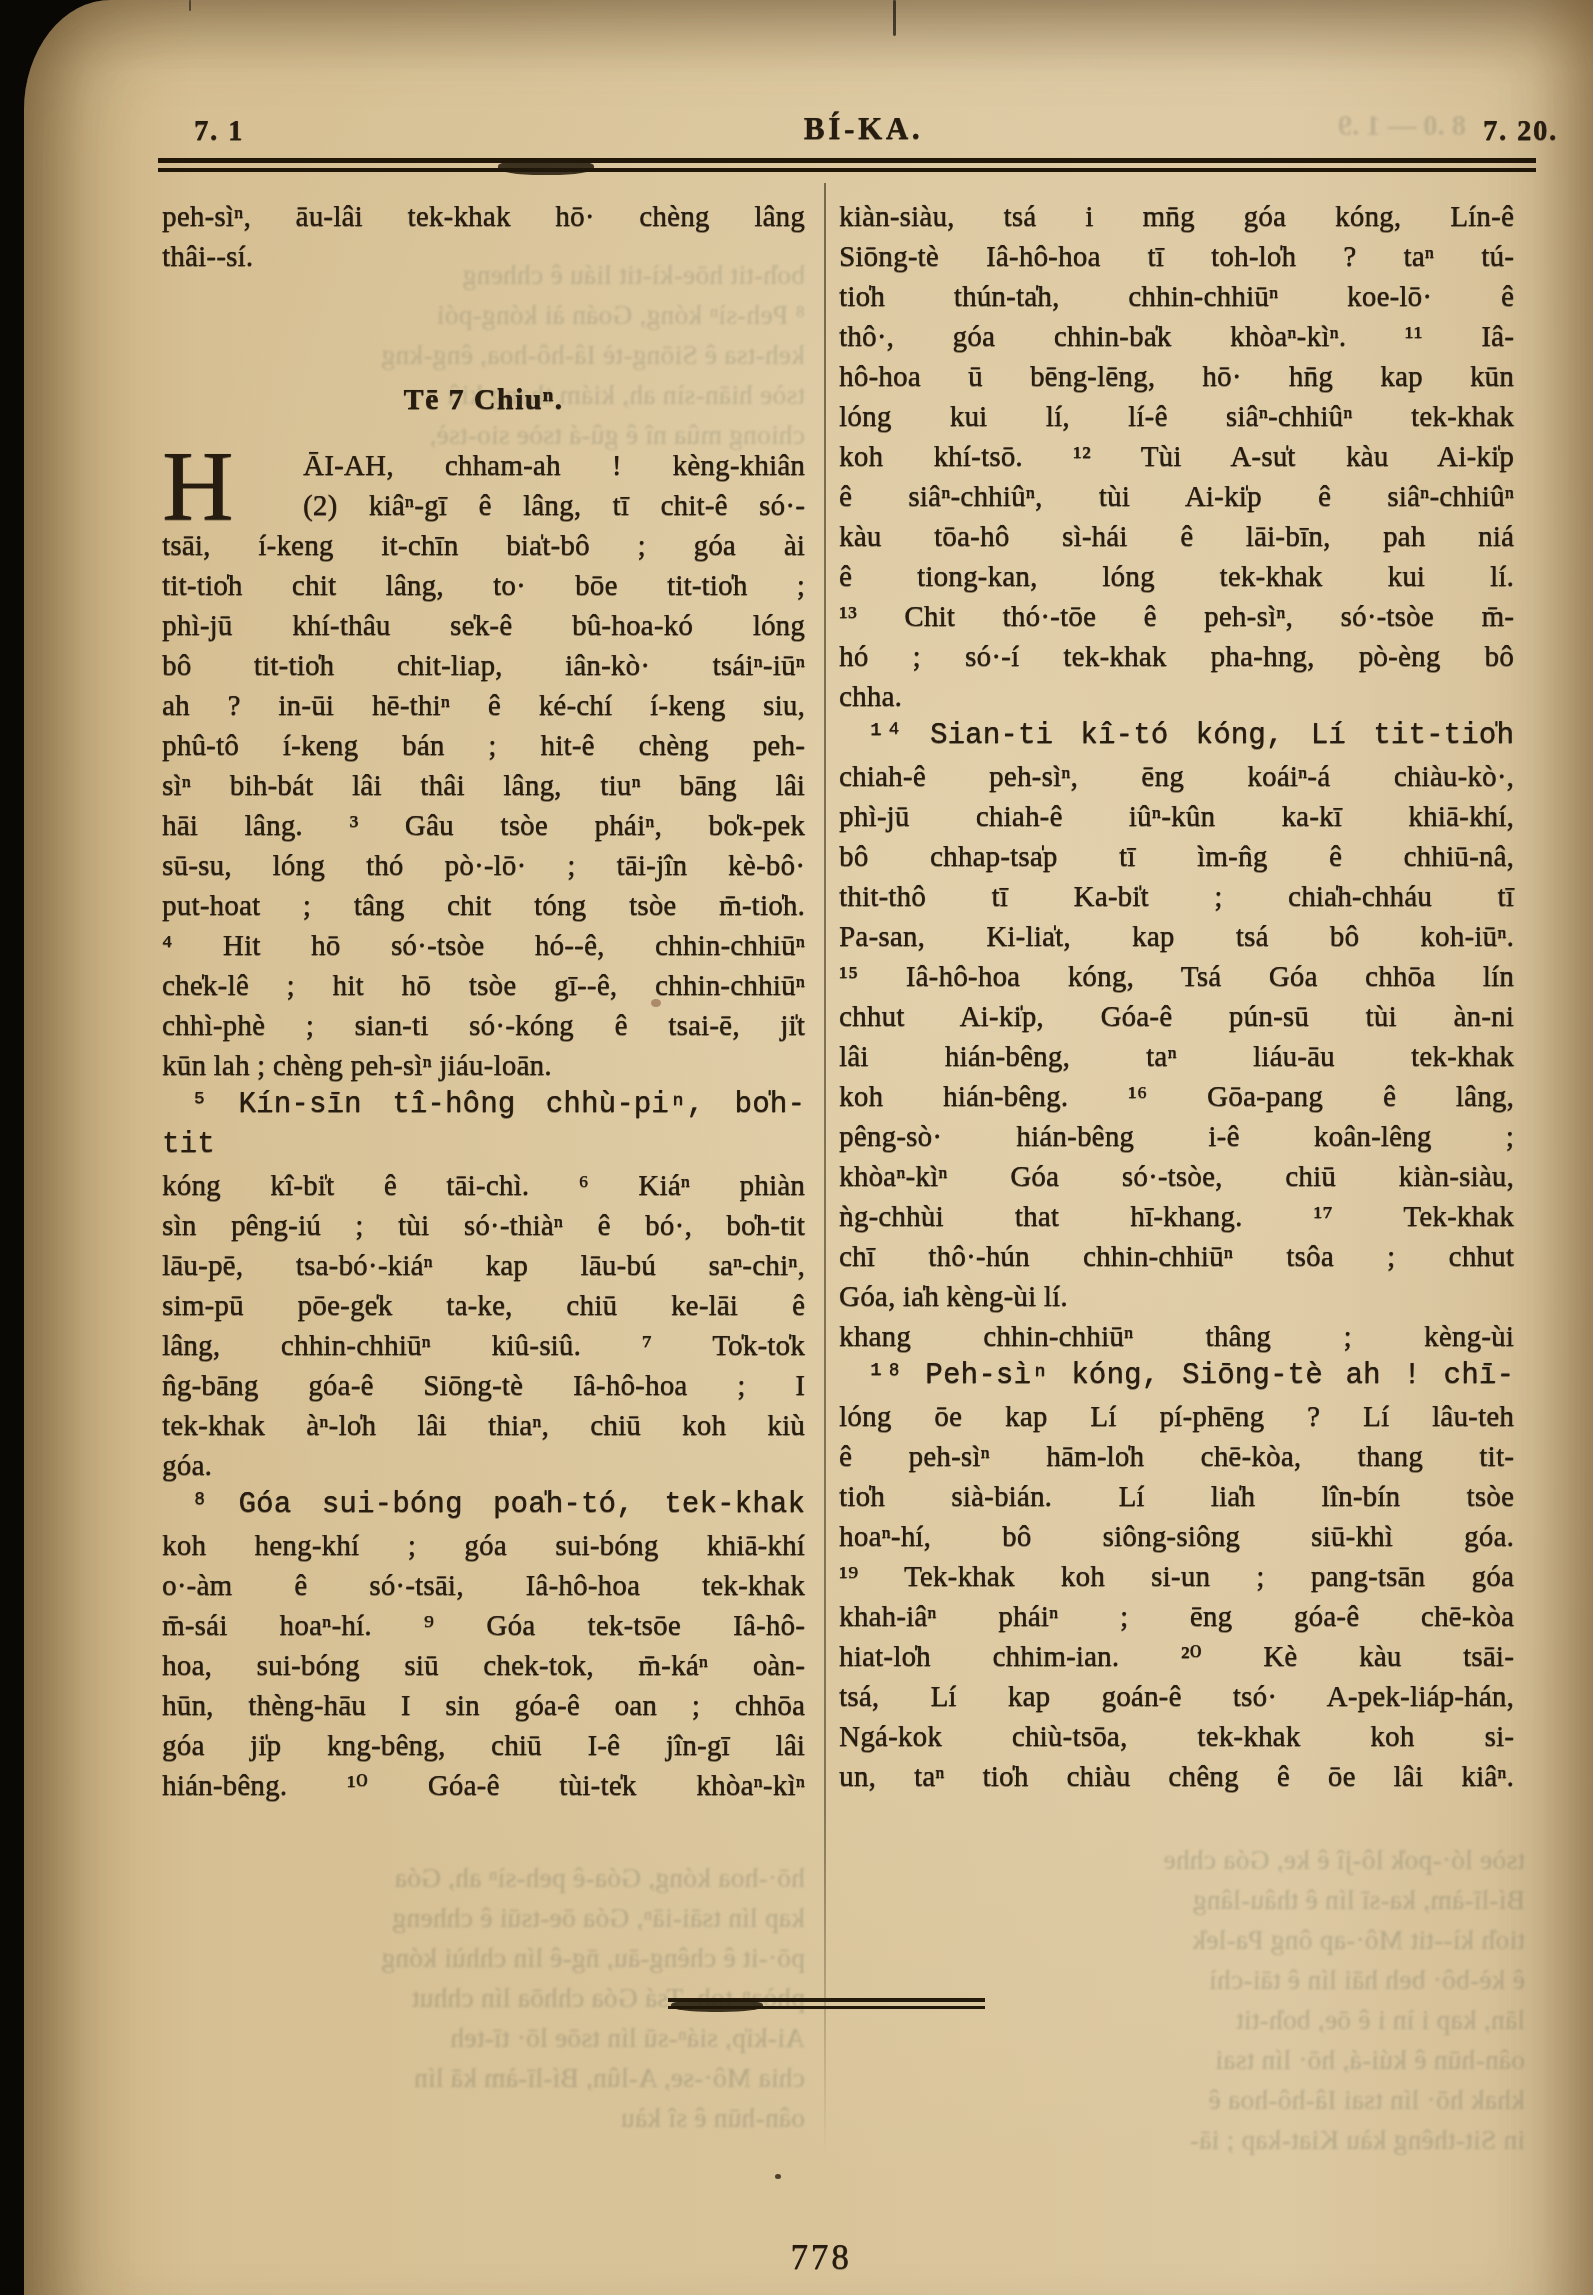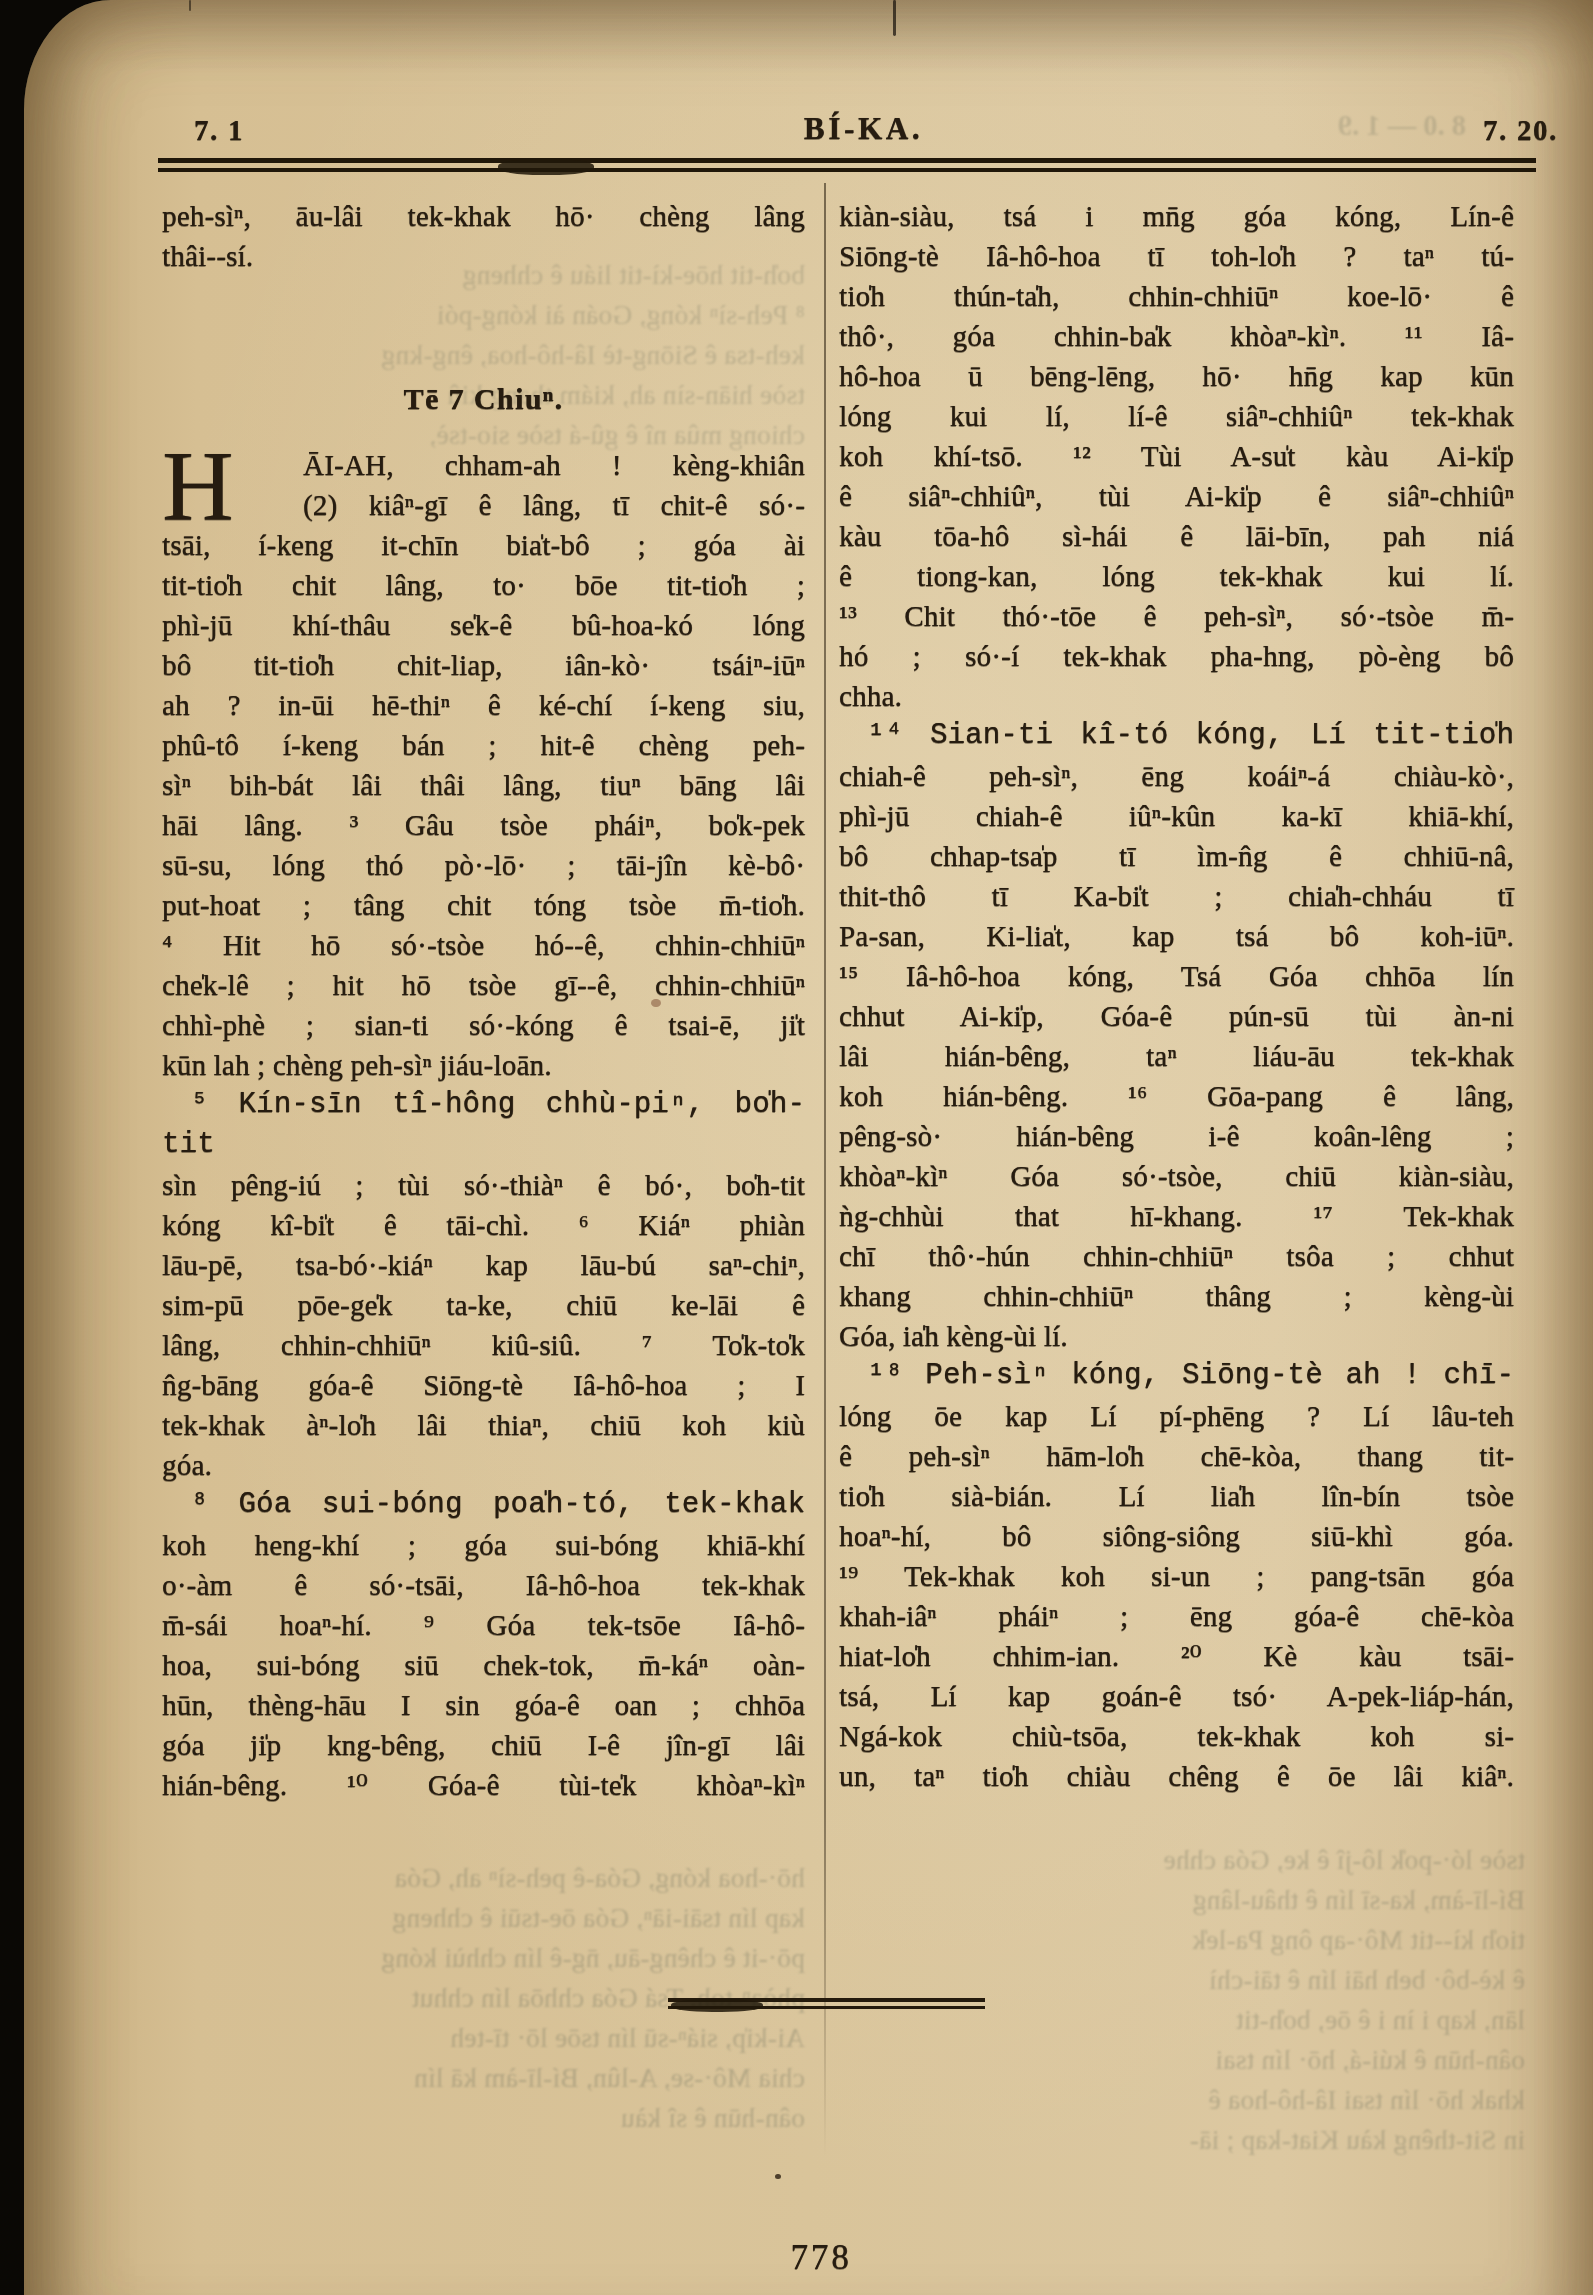--- a/index.html
+++ b/index.html
@@ -128,22 +128,22 @@
               <div class="line">phû-tô í-keng bán ; hit-ê chèng peh-</div>
               <div class="line">sìⁿ bih-bát lâi thâi lâng, tiuⁿ bāng lâi</div>
               <div class="line">hāi lâng. ³ Gâu tsòe pháiⁿ, bo̍k-pek</div>
               <div class="line">sū-su, lóng thó pò·-lō· ; tāi-jîn kè-bô·</div>
               <div class="line">put-hoat ; tâng chit tóng tsòe m̄-tio̍h.</div>
               <div class="line">⁴ Hit hō só·-tsòe hó--ê, chhin-chhiūⁿ</div>
               <div class="line">che̍k-lê ; hit hō tsòe gī--ê, chhin-chhiūⁿ</div>
               <div class="line">chhì-phè ; sian-ti só·-kóng ê tsai-ē, ji̍t</div>
               <div class="line end">kūn lah ; chèng peh-sìⁿ jiáu-loān.</div>
               <div class="line indent">⁵ Kín-sīn tî-hông chhù-piⁿ, bo̍h-tit</div>
+              <div class="line">kóng kî-bi̍t ê tāi-chì. ⁶ Kiáⁿ phiàn</div>
               <div class="line">sìn pêng-iú ; tùi só·-thiàⁿ ê bó·, bo̍h-tit</div>
-              <div class="line">kóng kî-bi̍t ê tāi-chì. ⁶ Kiáⁿ phiàn</div>
               <div class="line">lāu-pē, tsa-bó·-kiáⁿ kap lāu-bú saⁿ-chiⁿ,</div>
               <div class="line">sim-pū pōe-ge̍k ta-ke, chiū ke-lāi ê</div>
               <div class="line">lâng, chhin-chhiūⁿ kiû-siû. ⁷ To̍k-to̍k</div>
               <div class="line">n̂g-bāng góa-ê Siōng-tè Iâ-hô-hoa ; I</div>
               <div class="line">tek-khak àⁿ-lo̍h lâi thiaⁿ, chiū koh kiù</div>
               <div class="line end">góa.</div>
               <div class="line indent">⁸ Góa sui-bóng poa̍h-tó, tek-khak</div>
               <div class="line">koh heng-khí ; góa sui-bóng khiā-khí</div>
               <div class="line">o·-àm ê só·-tsāi, Iâ-hô-hoa tek-khak</div>
               <div class="line">m̄-sái hoaⁿ-hí. ⁹ Góa tek-tsōe Iâ-hô-</div>
@@ -176,22 +176,22 @@
             <div class="line">thit-thô tī Ka-bi̍t ; chia̍h-chháu tī</div>
             <div class="line">Pa-san, Ki-lia̍t, kap tsá bô koh-iūⁿ.</div>
             <div class="line">¹⁵ Iâ-hô-hoa kóng, Tsá Góa chhōa lín</div>
             <div class="line">chhut Ai-ki̍p, Góa-ê pún-sū tùi àn-ni</div>
             <div class="line">lâi hián-bêng, taⁿ liáu-āu tek-khak</div>
             <div class="line">koh hián-bêng. ¹⁶ Gōa-pang ê lâng,</div>
             <div class="line">pêng-sò· hián-bêng i-ê koân-lêng ;</div>
             <div class="line">khòaⁿ-kìⁿ Góa só·-tsòe, chiū kiàn-siàu,</div>
             <div class="line">ǹg-chhùi that hī-khang. ¹⁷ Tek-khak</div>
             <div class="line">chī thô·-hún chhin-chhiūⁿ tsôa ; chhut</div>
+            <div class="line end">Góa, ia̍h kèng-ùi lí.</div>
             <div class="line">khang chhin-chhiūⁿ thâng ; kèng-ùi</div>
-            <div class="line end">Góa, ia̍h kèng-ùi lí.</div>
             <div class="line indent">¹⁸ Peh-sìⁿ kóng, Siōng-tè ah ! chī-</div>
             <div class="line">lóng ōe kap Lí pí-phēng ? Lí lâu-teh</div>
             <div class="line">ê peh-sìⁿ hām-lo̍h chē-kòa, thang tit-</div>
             <div class="line">tio̍h sià-bián. Lí lia̍h lîn-bín tsòe</div>
             <div class="line">hoaⁿ-hí, bô siông-siông siū-khì góa.</div>
             <div class="line">¹⁹ Tek-khak koh si-un ; pang-tsān góa</div>
             <div class="line">khah-iâⁿ pháiⁿ ; ēng góa-ê chē-kòa</div>
             <div class="line">hiat-lo̍h chhim-ian. ²⁰ Kè kàu tsāi-</div>
             <div class="line">tsá, Lí kap goán-ê tsó· A-pek-liáp-hán,</div>
             <div class="line">Ngá-kok chiù-tsōa, tek-khak koh si-</div>

